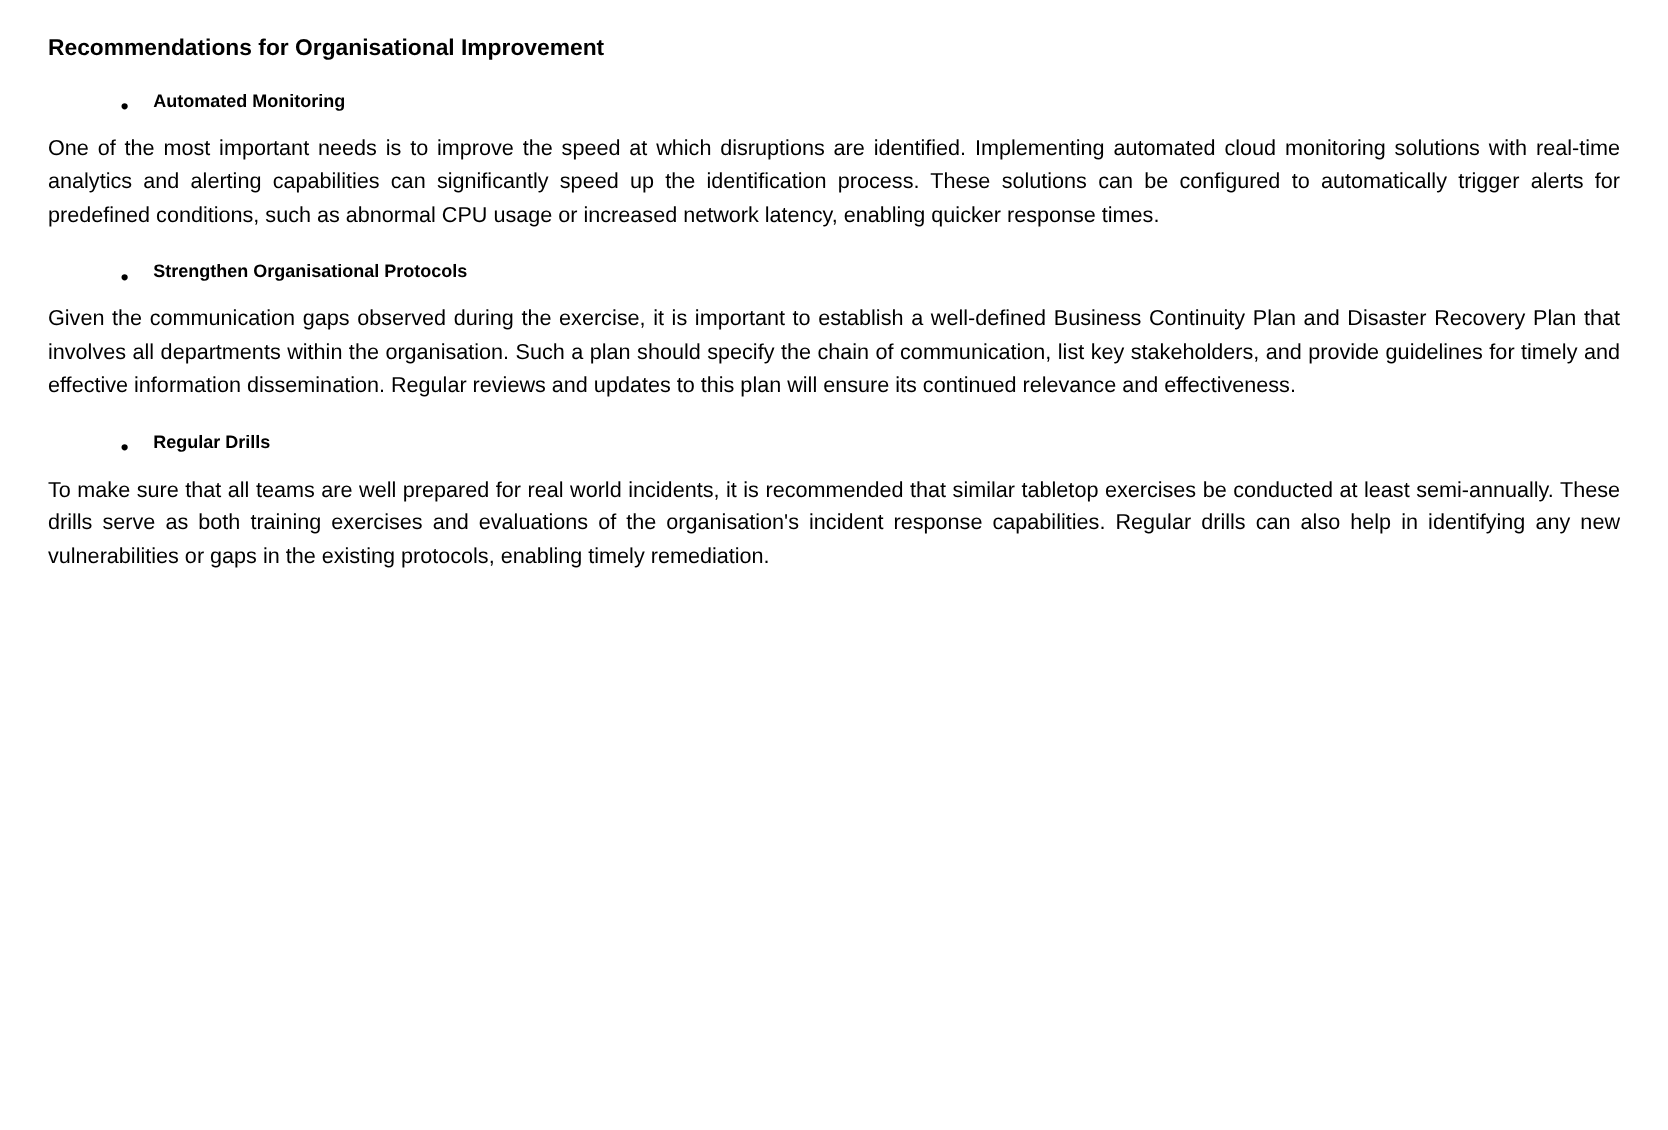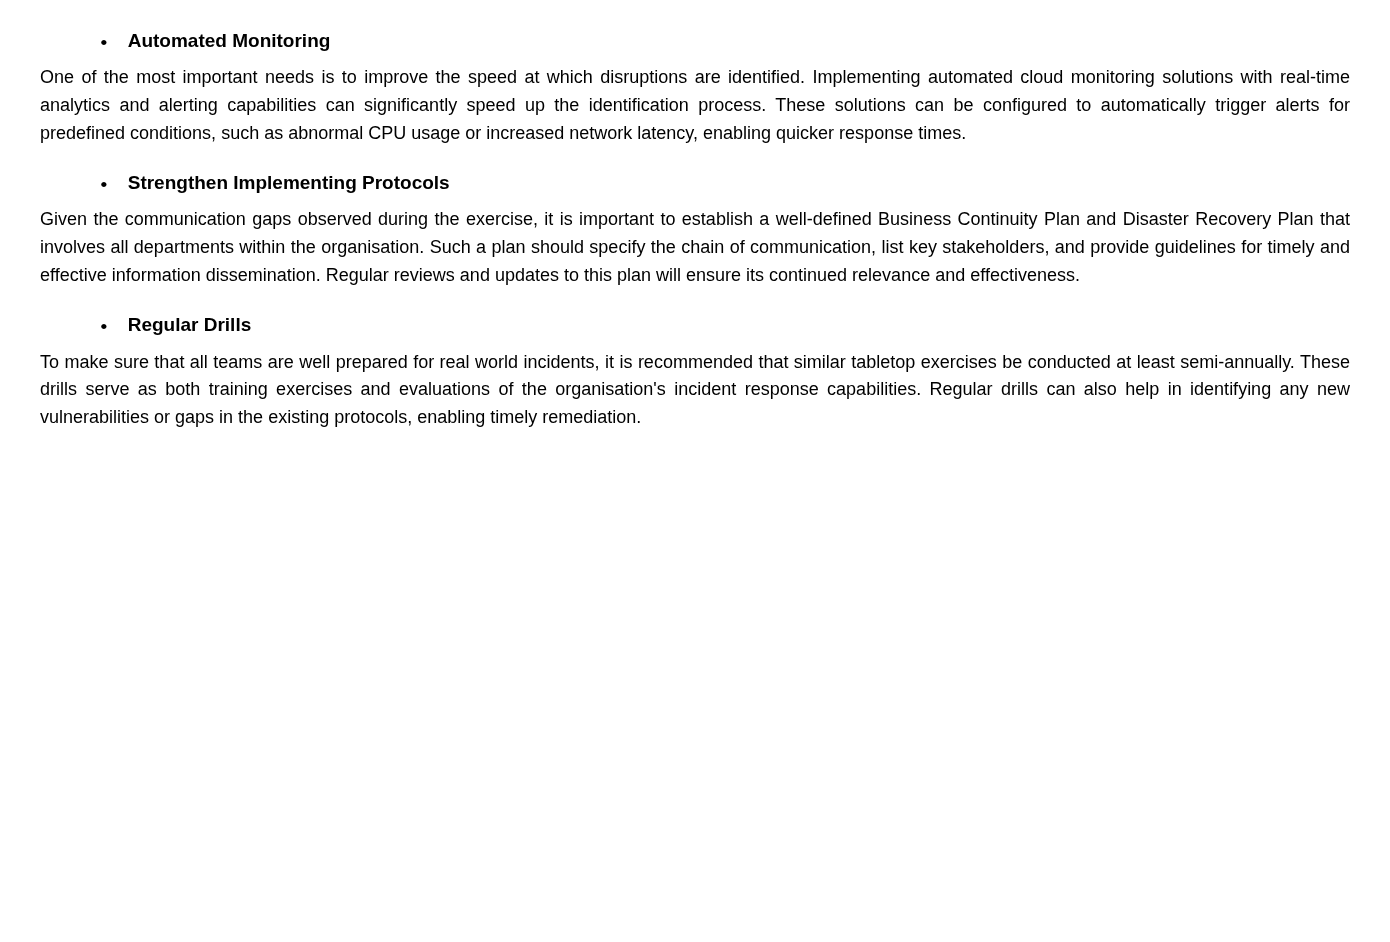--- a/index.html
+++ b/index.html
@@ -39,52 +39,53 @@
 
     .bullet-dot {
       font-size: 22px;
       margin-right: 20px;
       line-height: 1.2;
       flex-shrink: 0;
     }
 
     .bullet-label {
       font-weight: bold;
-      font-size: 19px;
+      font-size: 15px;
       font-family: Arial, sans-serif;
     }
 
     .paragraph {
       text-align: justify;
       line-height: 1.55;
       margin-bottom: 24px;
       font-size: 18px;
       font-family: Liberation Sans, sans-serif;
     }
 
     .section-gap {
       margin-bottom: 8px;
     }
   </style>
 </head>
 <body>
 
 <div class="page-container">
 
+  <h1 class="main-heading">Recommendations for Organisational Improvement</h1>
 
   <div class="bullet-item section-gap">
     <span class="bullet-dot">•</span>
     <span class="bullet-label">Automated Monitoring</span>
   </div>
 
   <p class="paragraph">One of the most important needs is to improve the speed at which disruptions are identified. Implementing automated cloud monitoring solutions with real-time analytics and alerting capabilities can significantly speed up the identification process. These solutions can be configured to automatically trigger alerts for predefined conditions, such as abnormal CPU usage or increased network latency, enabling quicker response times.</p>
 
   <div class="bullet-item section-gap">
     <span class="bullet-dot">•</span>
-    <span class="bullet-label">Strengthen Implementing Protocols</span>
+    <span class="bullet-label">Strengthen Organisational Protocols</span>
   </div>
 
   <p class="paragraph">Given the communication gaps observed during the exercise, it is important to establish a well-defined Business Continuity Plan and Disaster Recovery Plan that involves all departments within the organisation. Such a plan should specify the chain of communication, list key stakeholders, and provide guidelines for timely and effective information dissemination. Regular reviews and updates to this plan will ensure its continued relevance and effectiveness.</p>
 
   <div class="bullet-item section-gap">
     <span class="bullet-dot">•</span>
     <span class="bullet-label">Regular Drills</span>
   </div>
 
   <p class="paragraph">To make sure that all teams are well prepared for real world incidents, it is recommended that similar tabletop exercises be conducted at least semi-annually. These drills serve as both training exercises and evaluations of the organisation's incident response capabilities. Regular drills can also help in identifying any new vulnerabilities or gaps in the existing protocols, enabling timely remediation.</p>

